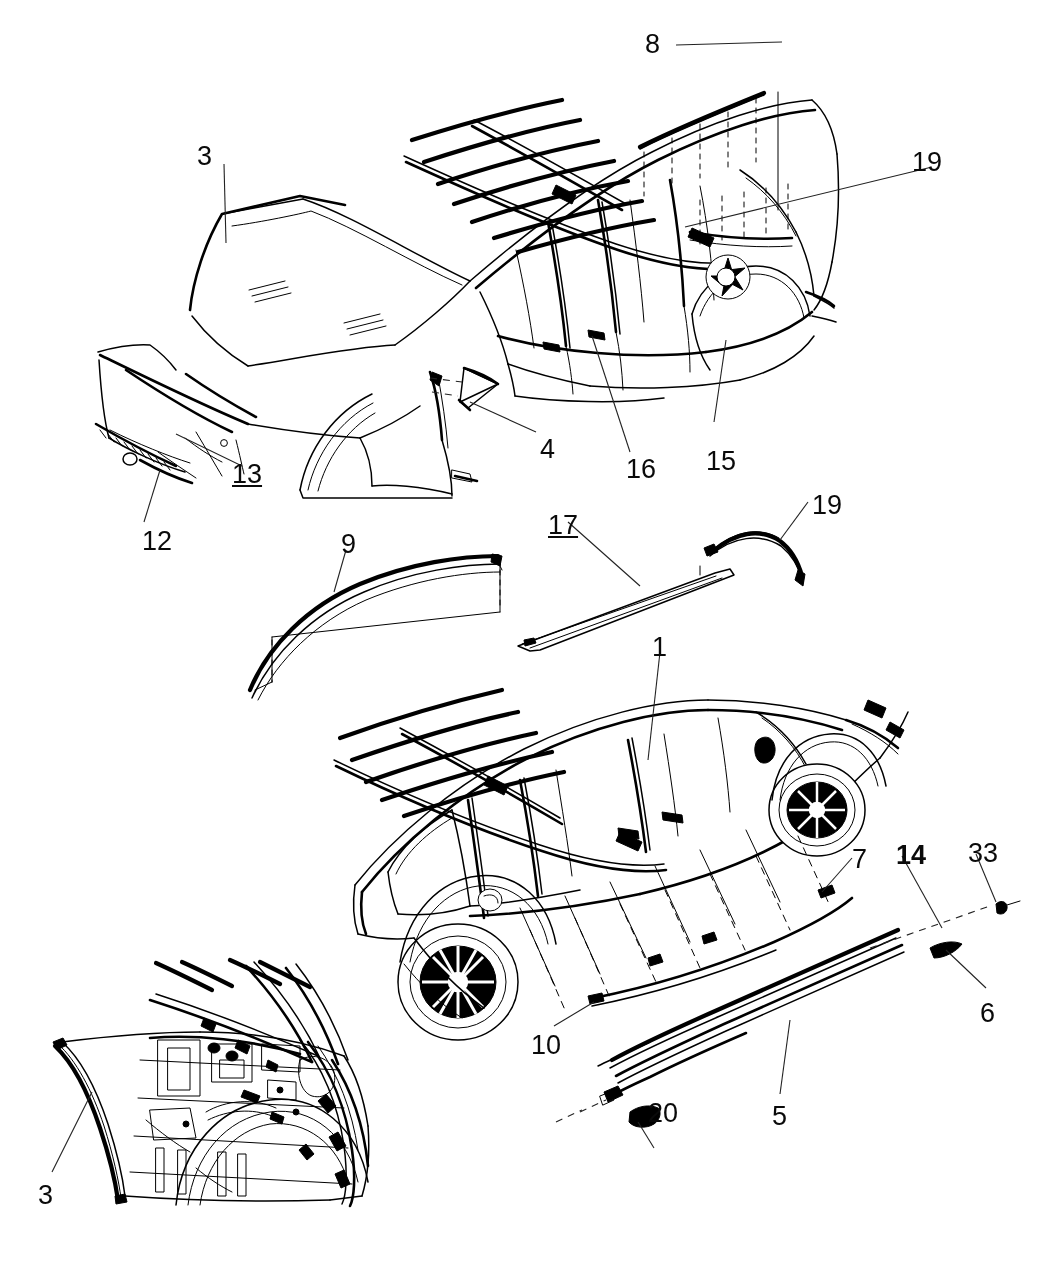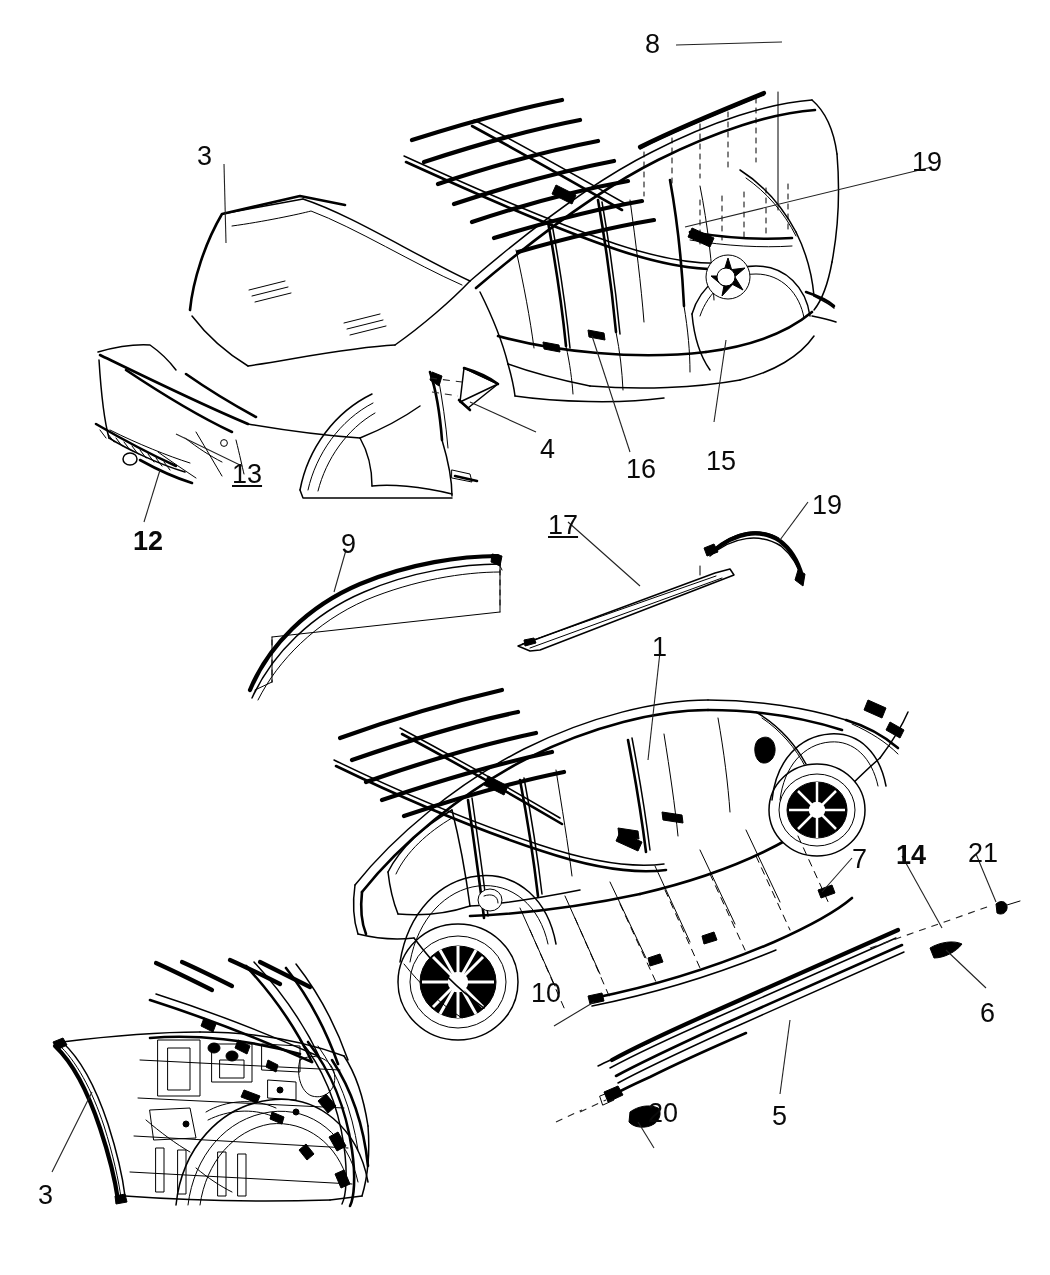--- a/index.html
+++ b/index.html
@@ -497,27 +497,27 @@
     </g>
   </svg>
 
   <div class="callout" style="left:645px;top:31px;">8</div>
   <div class="callout" style="left:197px;top:143px;">3</div>
   <div class="callout" style="left:912px;top:149px;">19</div>
   <div class="callout" style="left:232px;top:461px;text-decoration:underline;">13</div>
   <div class="callout" style="left:540px;top:436px;">4</div>
   <div class="callout" style="left:626px;top:456px;">16</div>
   <div class="callout" style="left:706px;top:431px;margin-top:17px;">15</div>
-  <div class="callout" style="left:133px;top:528px;font-weight:bold;">12</div>
+  <div class="callout" style="left:142px;top:528px;">12</div>
   <div class="callout" style="left:341px;top:531px;">9</div>
   <div class="callout" style="left:548px;top:512px;text-decoration:underline;">17</div>
   <div class="callout" style="left:812px;top:492px;">19</div>
   <div class="callout" style="left:652px;top:634px;">1</div>
   <div class="callout" style="left:852px;top:846px;">7</div>
   <div class="callout" style="left:896px;top:842px;font-weight:bold;">14</div>
-  <div class="callout" style="left:968px;top:840px;">21</div>
+  <div class="callout" style="left:968px;top:840px;">33</div>
   <div class="callout" style="left:980px;top:1000px;">6</div>
-  <div class="callout" style="left:531px;top:980px;">10</div>
+  <div class="callout" style="left:531px;top:1032px;">10</div>
   <div class="callout" style="left:772px;top:1103px;">5</div>
   <div class="callout" style="left:648px;top:1100px;">20</div>
   <div class="callout" style="left:38px;top:1182px;">3</div>
 
 </div>
 
 </body></html>

